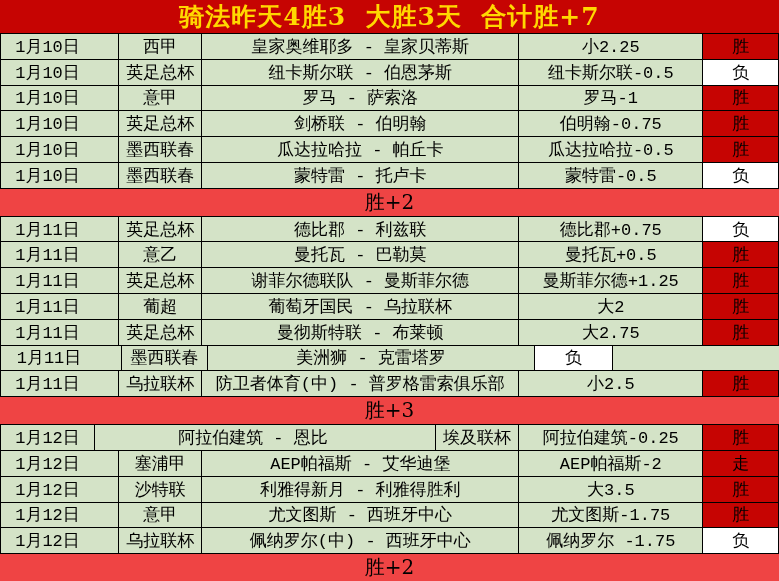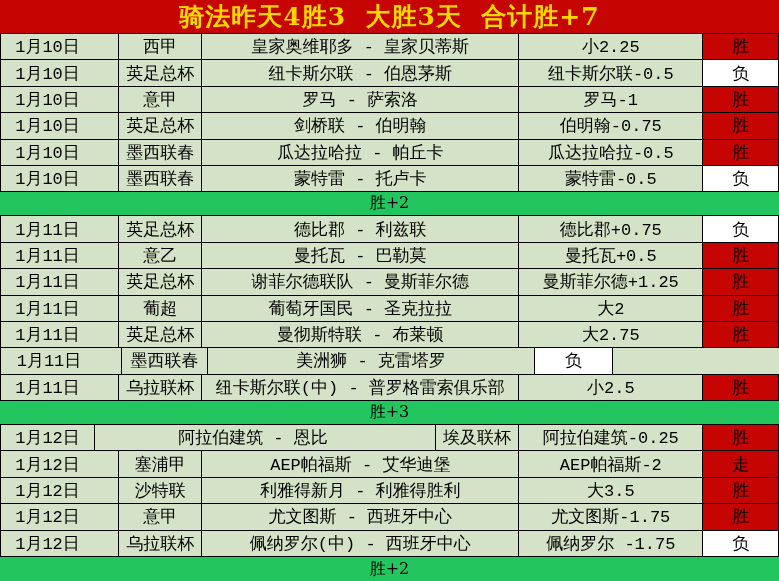--- a/index.html
+++ b/index.html
@@ -53,23 +53,23 @@
   .c-league { width: 86px; margin-left: 24px; }
   .c-match  { width: 327px; }
   .c-bet    { width: 190px; }
   .c-result { width: 79px; border-right: 1px solid #000; }
 
   .res-red   { background: #c60402; }
   .res-white { background: #ffffff; }
 
   .summary {
     flex: 0 0 24px;
-    background: #22c55e;
+    background: #ef4444;
     color: #000;
-    font-size: 16px;
+    font-size: 20px;
     display: flex;
     align-items: center;
     justify-content: center;
     border-bottom: 1px solid #000;
   }
   .summary:last-child { border-bottom: none; }
 </style>
 </head>
 <body>
 
@@ -146,21 +146,21 @@
     <div class="cell c-date">1月11日</div>
     <div class="cell c-league">英足总杯</div>
     <div class="cell c-match">谢菲尔德联队 - 曼斯菲尔德</div>
     <div class="cell c-bet">曼斯菲尔德+1.25</div>
     <div class="cell c-result res-red">胜</div>
   </div>
 
   <div class="row">
     <div class="cell c-date">1月11日</div>
     <div class="cell c-league">葡超</div>
-    <div class="cell c-match">葡萄牙国民 - 圣克拉拉</div>
+    <div class="cell c-match">葡萄牙国民 - 乌拉联杯</div>
     <div class="cell c-bet">大2</div>
     <div class="cell c-result res-red">胜</div>
   </div>
 
   <div class="row">
     <div class="cell c-date">1月11日</div>
     <div class="cell c-league">英足总杯</div>
     <div class="cell c-match">曼彻斯特联 - 布莱顿</div>
     <div class="cell c-bet">大2.75</div>
     <div class="cell c-result res-red">胜</div>
@@ -169,21 +169,21 @@
   <div class="row">
     <div class="cell c-date">1月11日</div>
     <div class="cell c-league">墨西联春</div>
     <div class="cell c-match">美洲狮 - 克雷塔罗</div>
     <div class="cell c-result res-white">负</div>
   </div>
 
   <div class="row">
     <div class="cell c-date">1月11日</div>
     <div class="cell c-league">乌拉联杯</div>
-    <div class="cell c-match">纽卡斯尔联(中) - 普罗格雷索俱乐部</div>
+    <div class="cell c-match">防卫者体育(中) - 普罗格雷索俱乐部</div>
     <div class="cell c-bet">小2.5</div>
     <div class="cell c-result res-red">胜</div>
   </div>
 
   <div class="summary">胜+3</div>
 
   <div class="row">
     <div class="cell c-date">1月12日</div>
     <div class="cell c-match">阿拉伯建筑 - 恩比</div>
     <div class="cell c-league">埃及联杯</div>

